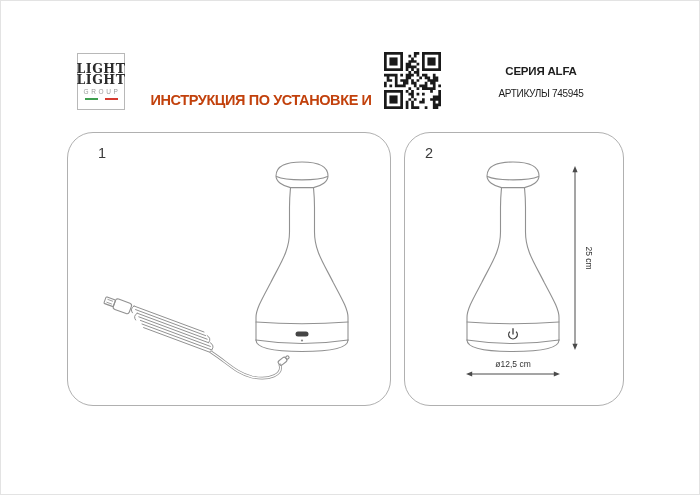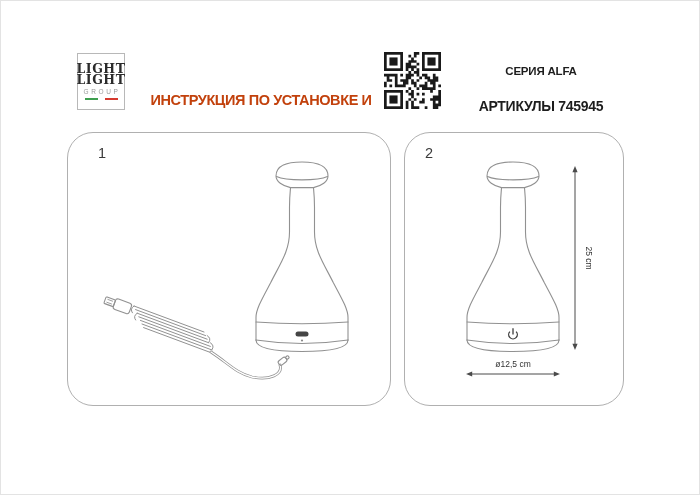--- a/index.html
+++ b/index.html
@@ -16,21 +16,21 @@
   .flag-green{background:#3e9e4f;}
   .flag-red{background:#d63a2f;}
 
   .title-block{position:absolute;left:140px;top:66px;width:240px;text-align:center;
                font-weight:700;font-size:14.5px;line-height:18.5px;letter-spacing:-0.4px;color:#c2410c;margin-top:24px;}
 
   .qr-wrap{position:absolute;left:383px;top:51px;width:57px;height:57px;}
 
   .right-block{position:absolute;left:452px;top:64px;width:176px;text-align:center;color:#1d1d1d;}
   .series-label{font-weight:700;font-size:11.5px;letter-spacing:-0.2px;}
-  .articles-label{font-weight:700;font-size:14px;letter-spacing:-0.3px;margin-top:21px;}
+  .articles-label{font-weight:400;font-size:10px;letter-spacing:-0.3px;margin-top:11px;}
 
   
   .panel{position:absolute;top:131px;height:272px;border:1px solid #b0b0b0;border-radius:26px;background:#fff;}
   .panel-1{left:66px;width:322px;}
   .panel-2{left:403px;width:218px;}
   .panel-number{position:absolute;font-size:14.5px;color:#3b3b3b;}
   .panel-1 .panel-number{left:30px;top:12px;}
   .panel-2 .panel-number{left:20px;top:12px;}
   .panel svg.art{position:absolute;left:0;top:0;width:100%;height:100%;}
 

